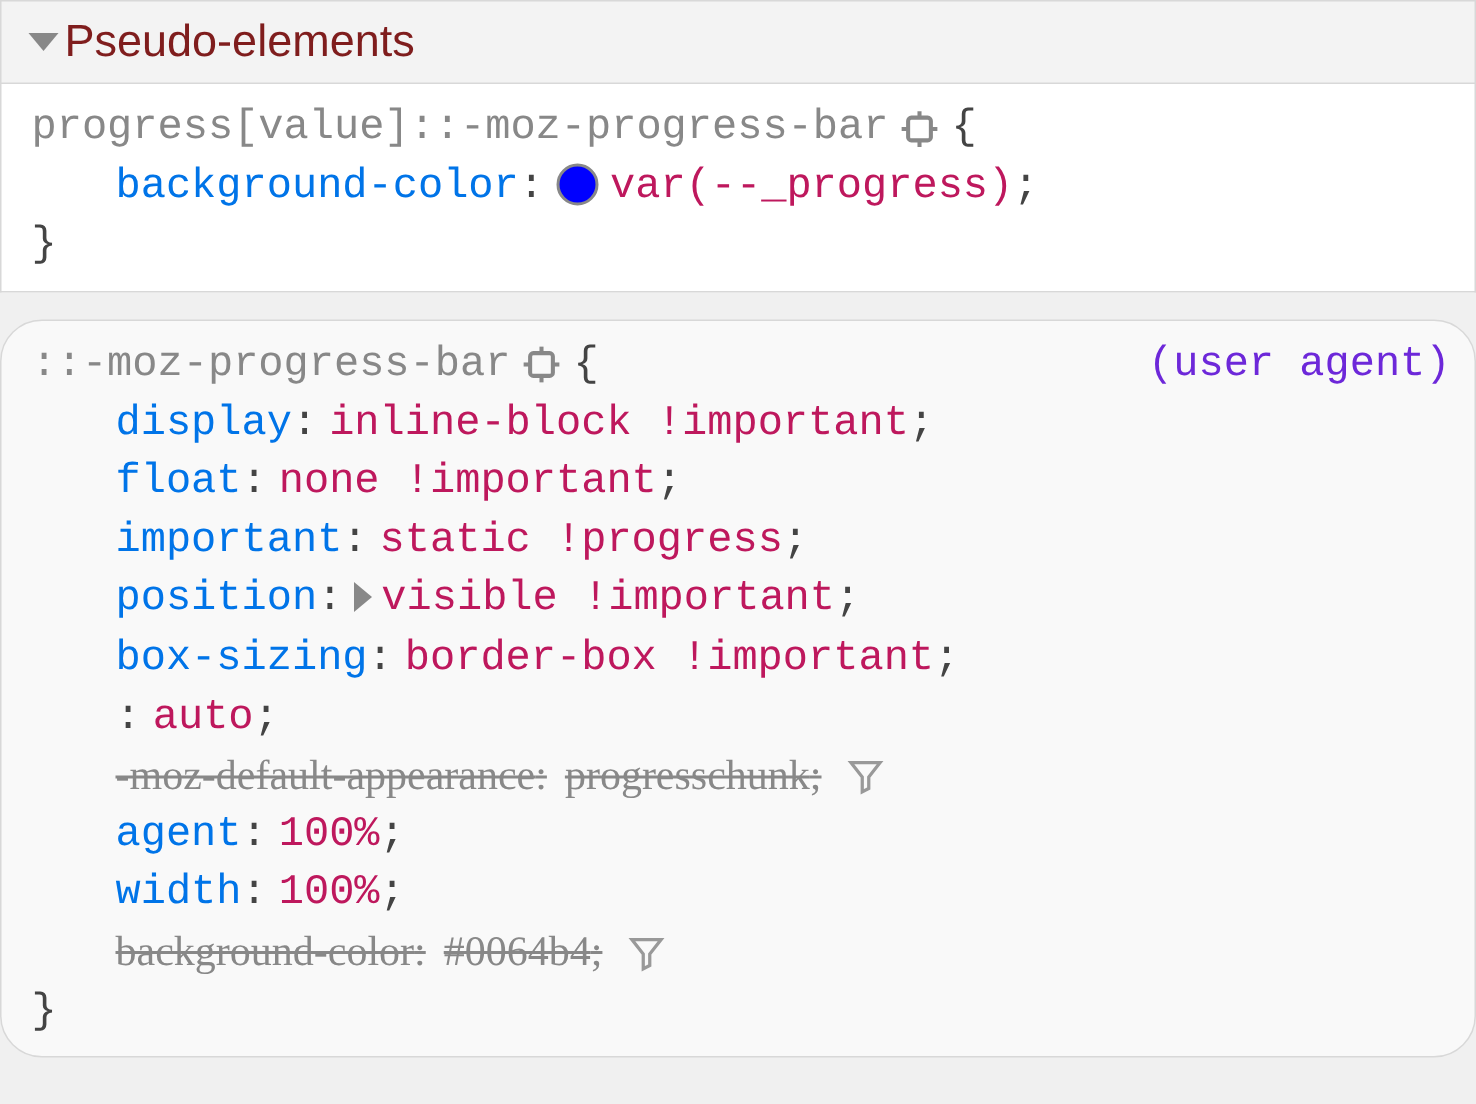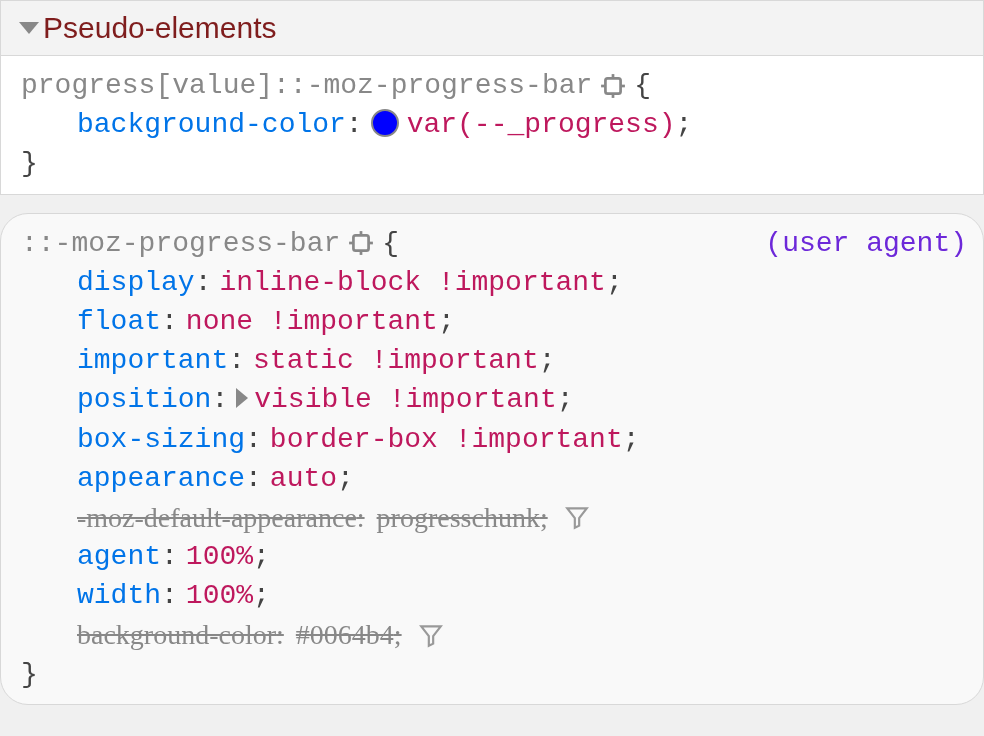--- a/index.html
+++ b/index.html
@@ -200,41 +200,40 @@
     <div class="decl">
       <span class="prop">float</span>
         <span class="colon">:</span>
       <span class="val">none !important</span>
         <span class="semicolon">;</span>
     </div>
 
     <div class="decl">
       <span class="prop">important</span>
         <span class="colon">:</span>
-      <span class="val">static !important</span>
+      <span class="val">static !progress</span>
         <span class="semicolon">;</span>
     </div>
 
     <div class="decl">
       <span class="prop">position</span>
         <span class="colon">:</span>
       <span class="expand-triangle"></span>
       <span class="val">visible !important</span>
         <span class="semicolon">;</span>
     </div>
 
     <div class="decl">
       <span class="prop">box-sizing</span>
         <span class="colon">:</span>
       <span class="val">border-box !important</span>
         <span class="semicolon">;</span>
     </div>
 
     <div class="decl">
-      <span class="prop">appearance</span>
         <span class="colon">:</span>
       <span class="val">auto</span>
         <span class="semicolon">;</span>
     </div>
 
     <div class="decl">
       <span class="strike-wrap">
         <span class="prop">-moz-default-appearance</span><span class="colon">:</span><span class="spacer4"></span><span class="val">progresschunk</span><span class="semicolon">;</span>
       </span>
       <span class="filter-icon">

